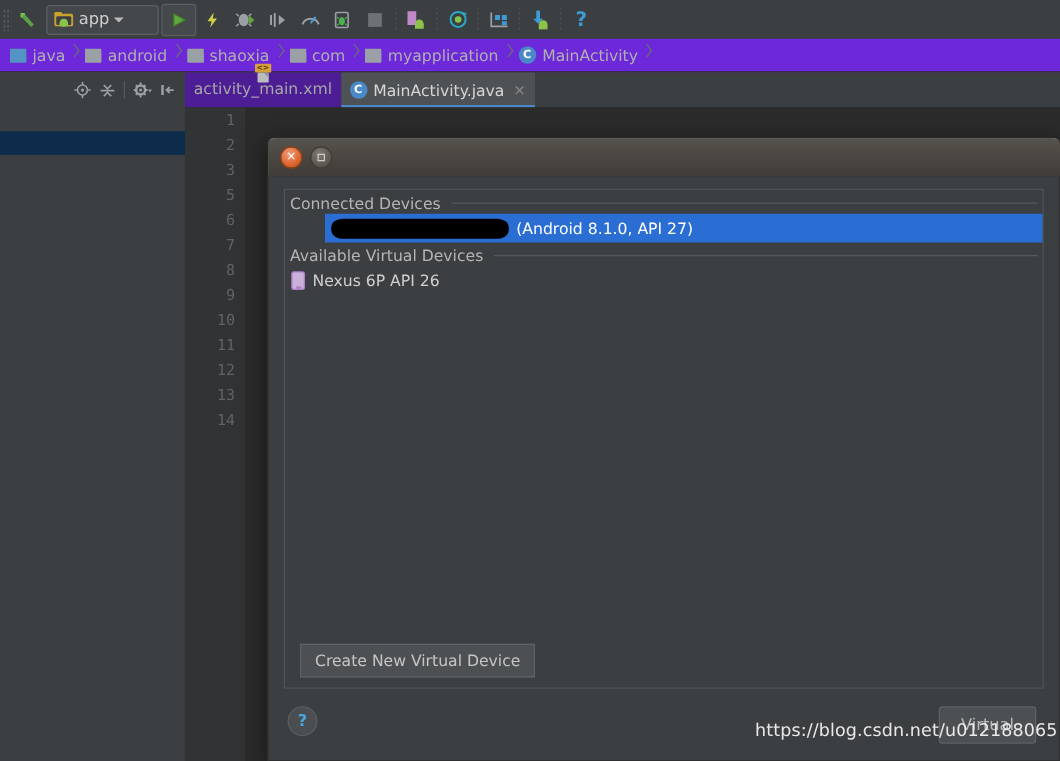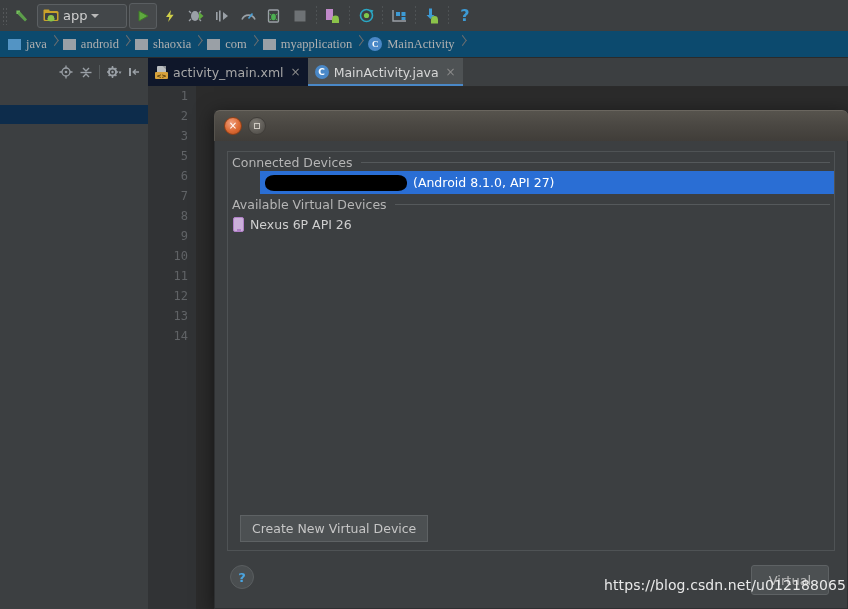--- a/index.html
+++ b/index.html
@@ -32,22 +32,22 @@
     padding:0 5px;margin:0 2px;
   }
   .module-combo .lbl{font-size:13px;color:#cfcfcf;}
   .caret-dn{width:0;height:0;border-left:4px solid transparent;border-right:4px solid transparent;
     border-top:4px solid #b9b9b9;}
   .run-active{border:1px solid #5a5e61;border-radius:3px;background:#46494b;}
 
   
   .crumbs{
     position:absolute;left:0;top:31px;width:848px;height:27px;
-    background:#0c4a6e;border-bottom:1px solid #2b2b2b;
-    display:flex;align-items:center;padding-left:4px;box-sizing:border-box;font-family:Liberation Serif, serif;
+    background:#6d28d9;border-bottom:1px solid #2b2b2b;
+    display:flex;align-items:center;padding-left:4px;box-sizing:border-box;
   }
   .crumb{display:flex;align-items:center;gap:5px;height:27px;padding:0 3px 0 4px;color:#b0b0b0;font-size:12.5px;}
   .crumb-sep{width:9px;height:27px;position:relative;}
   .crumb-sep:before{content:"";position:absolute;left:1px;top:6px;width:6px;height:6px;
     border-top:1px solid #6a6d6f;border-right:1px solid #6a6d6f;transform:rotate(45deg) skew(8deg,8deg);}
 
   
   .ico-folder{width:13px;height:11px;position:relative;display:inline-block;}
   .ico-folder:before{content:"";position:absolute;left:0;top:1px;width:5px;height:3px;border-radius:1px 1px 0 0;background:inherit;}
   .ico-folder:after{content:"";position:absolute;left:0;top:3px;width:13px;height:8px;border-radius:1px;background:inherit;}
@@ -60,21 +60,21 @@
   .tabrow{
     position:absolute;left:0;top:58px;width:848px;height:28px;
     background:#3c3f41;border-bottom:1px solid #2b2b2b;display:flex;align-items:center;
   }
   .ptools{width:148px;height:28px;display:flex;align-items:center;justify-content:flex-end;
     gap:3px;padding-right:6px;box-sizing:border-box;background:#3c3f41;}
   .ptool{width:17px;height:17px;display:flex;align-items:center;justify-content:center;}
   .vsep{width:1px;height:14px;background:#555a5c;margin:0 2px;}
   .etab{height:28px;display:flex;align-items:center;gap:5px;padding:0 7px;box-sizing:border-box;
     font-size:12.5px;color:#a7a7a7;position:relative;}
-  .etab.inactive{background:#0f172a;}
+  .etab.inactive{background:#4c1d95;flex-direction:column;}
   .etab.active{background:#4e5254;color:#d6d6d6;}
   .etab.active:after{content:"";position:absolute;left:0;right:0;bottom:0;height:2px;background:#4a88c7;}
   .tabx{color:#8a8a8a;font-size:12px;margin-left:2px;}
   .ico-xml{width:13px;height:13px;position:relative;}
   .ico-xml .pg{position:absolute;left:2px;top:0;width:9px;height:8px;background:#b9bdc0;border-radius:1px;}
   .ico-xml .pg:after{content:"";position:absolute;right:0;top:0;width:4px;height:4px;
     background:#8e9295;clip-path:polygon(100% 0,0 0,100% 100%);}
   .ico-xml .tg{position:absolute;left:0;bottom:0;width:13px;height:7px;background:#d6a13b;border-radius:1px;
     color:#4a3206;font-size:6px;line-height:7px;text-align:center;font-weight:bold;}
 

